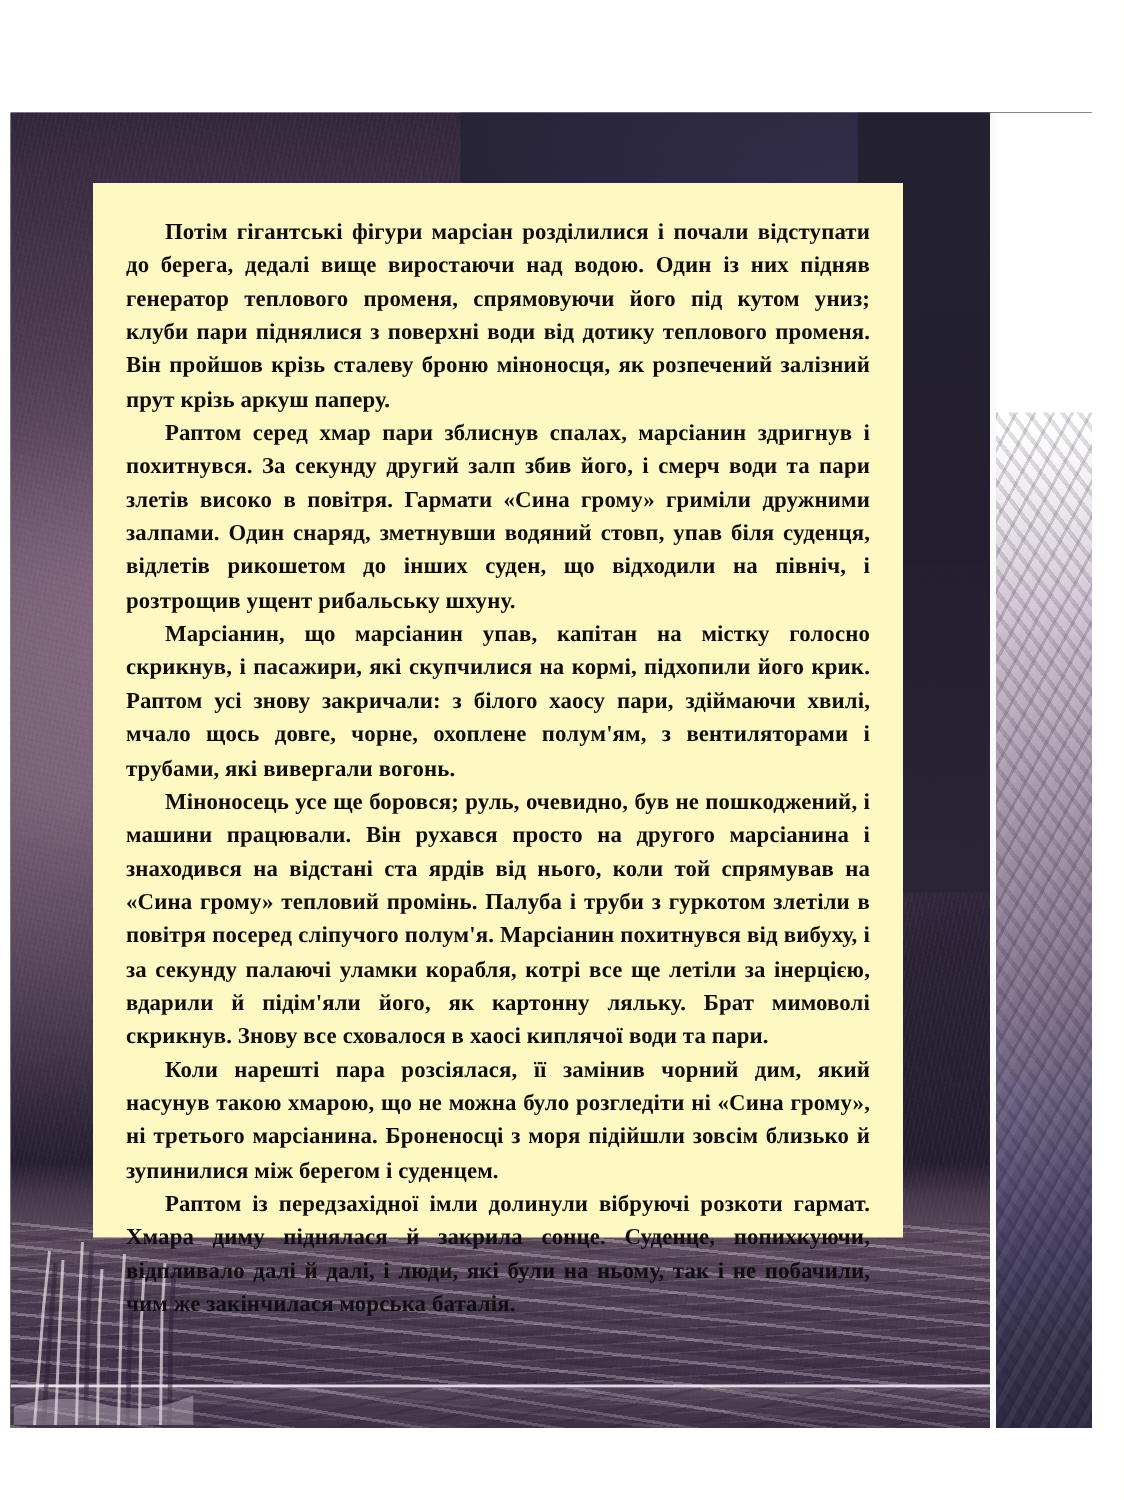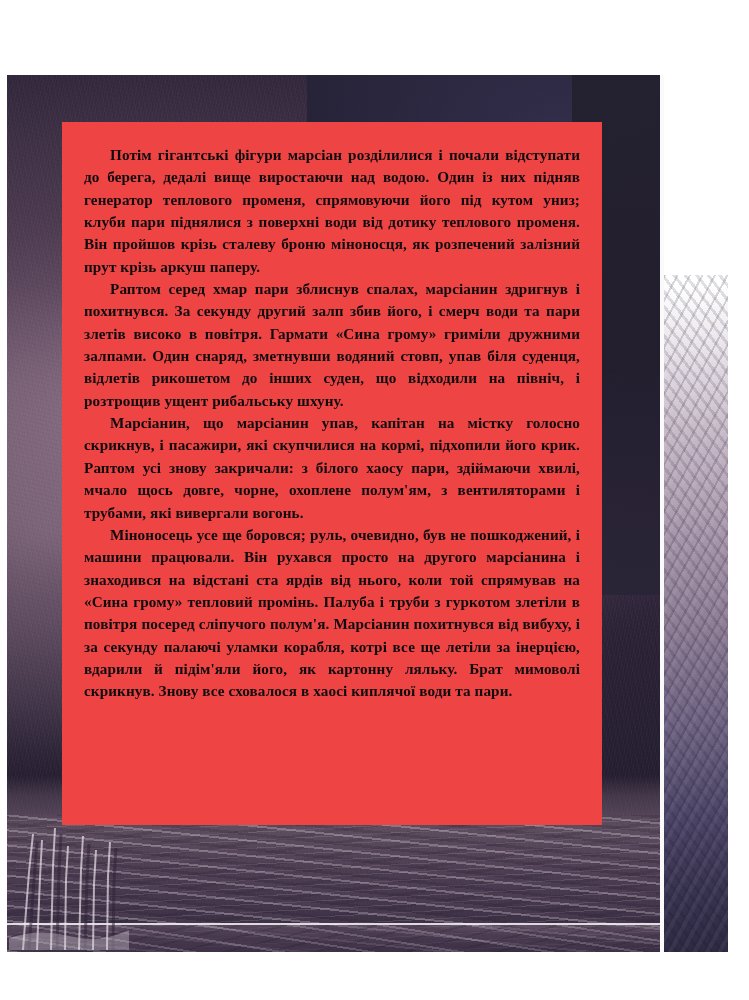--- a/index.html
+++ b/index.html
@@ -181,21 +181,21 @@
     opacity: .9;
   }
 
   
   #text-block {
     position: absolute;
     left: 55px;        
     top: 47px;         
     width: 540px;
     height: 703px;
-    background: #ef4444;
+    background: #fef9c3;
     box-sizing: border-box;
     padding: 22px 22px 18px 22px;
   }
 
   #body-copy p {
     margin: 0;
     text-indent: 26px;
     text-align: justify;
     font-size: 15.2px;
     line-height: 22.35px;
@@ -244,16 +244,18 @@
   <div id="art-right-seam"></div>
   <div id="art-right-band"></div>
   <div id="art-right-band-tex"></div>
 
   <div id="text-block">
     <div id="body-copy">
       <p>Потім гігантські фігури марсіан розділилися і почали відступати до берега, дедалі вище виростаючи над водою. Один із них підняв генератор теплового променя, спрямовуючи його під кутом униз; клуби пари піднялися з поверхні води від дотику теплового променя. Він пройшов крізь сталеву броню міноносця, як розпечений залізний прут крізь аркуш паперу.</p>
       <p>Раптом серед хмар пари зблиснув спалах, марсіанин здригнув і похитнувся. За секунду другий залп збив його, і смерч води та пари злетів високо в повітря. Гармати «Сина грому» гриміли дружними залпами. Один снаряд, зметнувши водяний стовп, упав біля суденця, відлетів рикошетом до інших суден, що відходили на північ, і розтрощив ущент рибальську шхуну.</p>
       <p>Марсіанин, що марсіанин упав, капітан на містку голосно скрикнув, і пасажири, які скупчилися на кормі, підхопили його крик. Раптом усі знову закричали: з білого хаосу пари, здіймаючи хвилі, мчало щось довге, чорне, охоплене полум'ям, з вентиляторами і трубами, які вивергали вогонь.</p>
       <p>Міноносець усе ще боровся; руль, очевидно, був не пошкоджений, і машини працювали. Він рухався просто на другого марсіанина і знаходився на відстані ста ярдів від нього, коли той спрямував на «Сина грому» тепловий промінь. Палуба і труби з гуркотом злетіли в повітря посеред сліпучого полум'я. Марсіанин похитнувся від вибуху, і за секунду палаючі уламки корабля, котрі все ще летіли за інерцією, вдарили й підім'яли його, як картонну ляльку. Брат мимоволі скрикнув. Знову все сховалося в хаосі киплячої води та пари.</p>
+      <p>Коли нарешті пара розсіялася, її замінив чорний дим, який насунув такою хмарою, що не можна було розгледіти ні «Сина грому», ні третього марсіанина. Броненосці з моря підійшли зовсім близько й зупинилися між берегом і суденцем.</p>
+      <p>Раптом із передзахідної імли долинули вібруючі розкоти гармат. Хмара диму піднялася й закрила сонце. Суденце, попихкуючи, відпливало далі й далі, і люди, які були на ньому, так і не побачили, чим же закінчилася морська баталія.</p>
     </div>
   </div>
 
 </div>
 
 </body></html>

